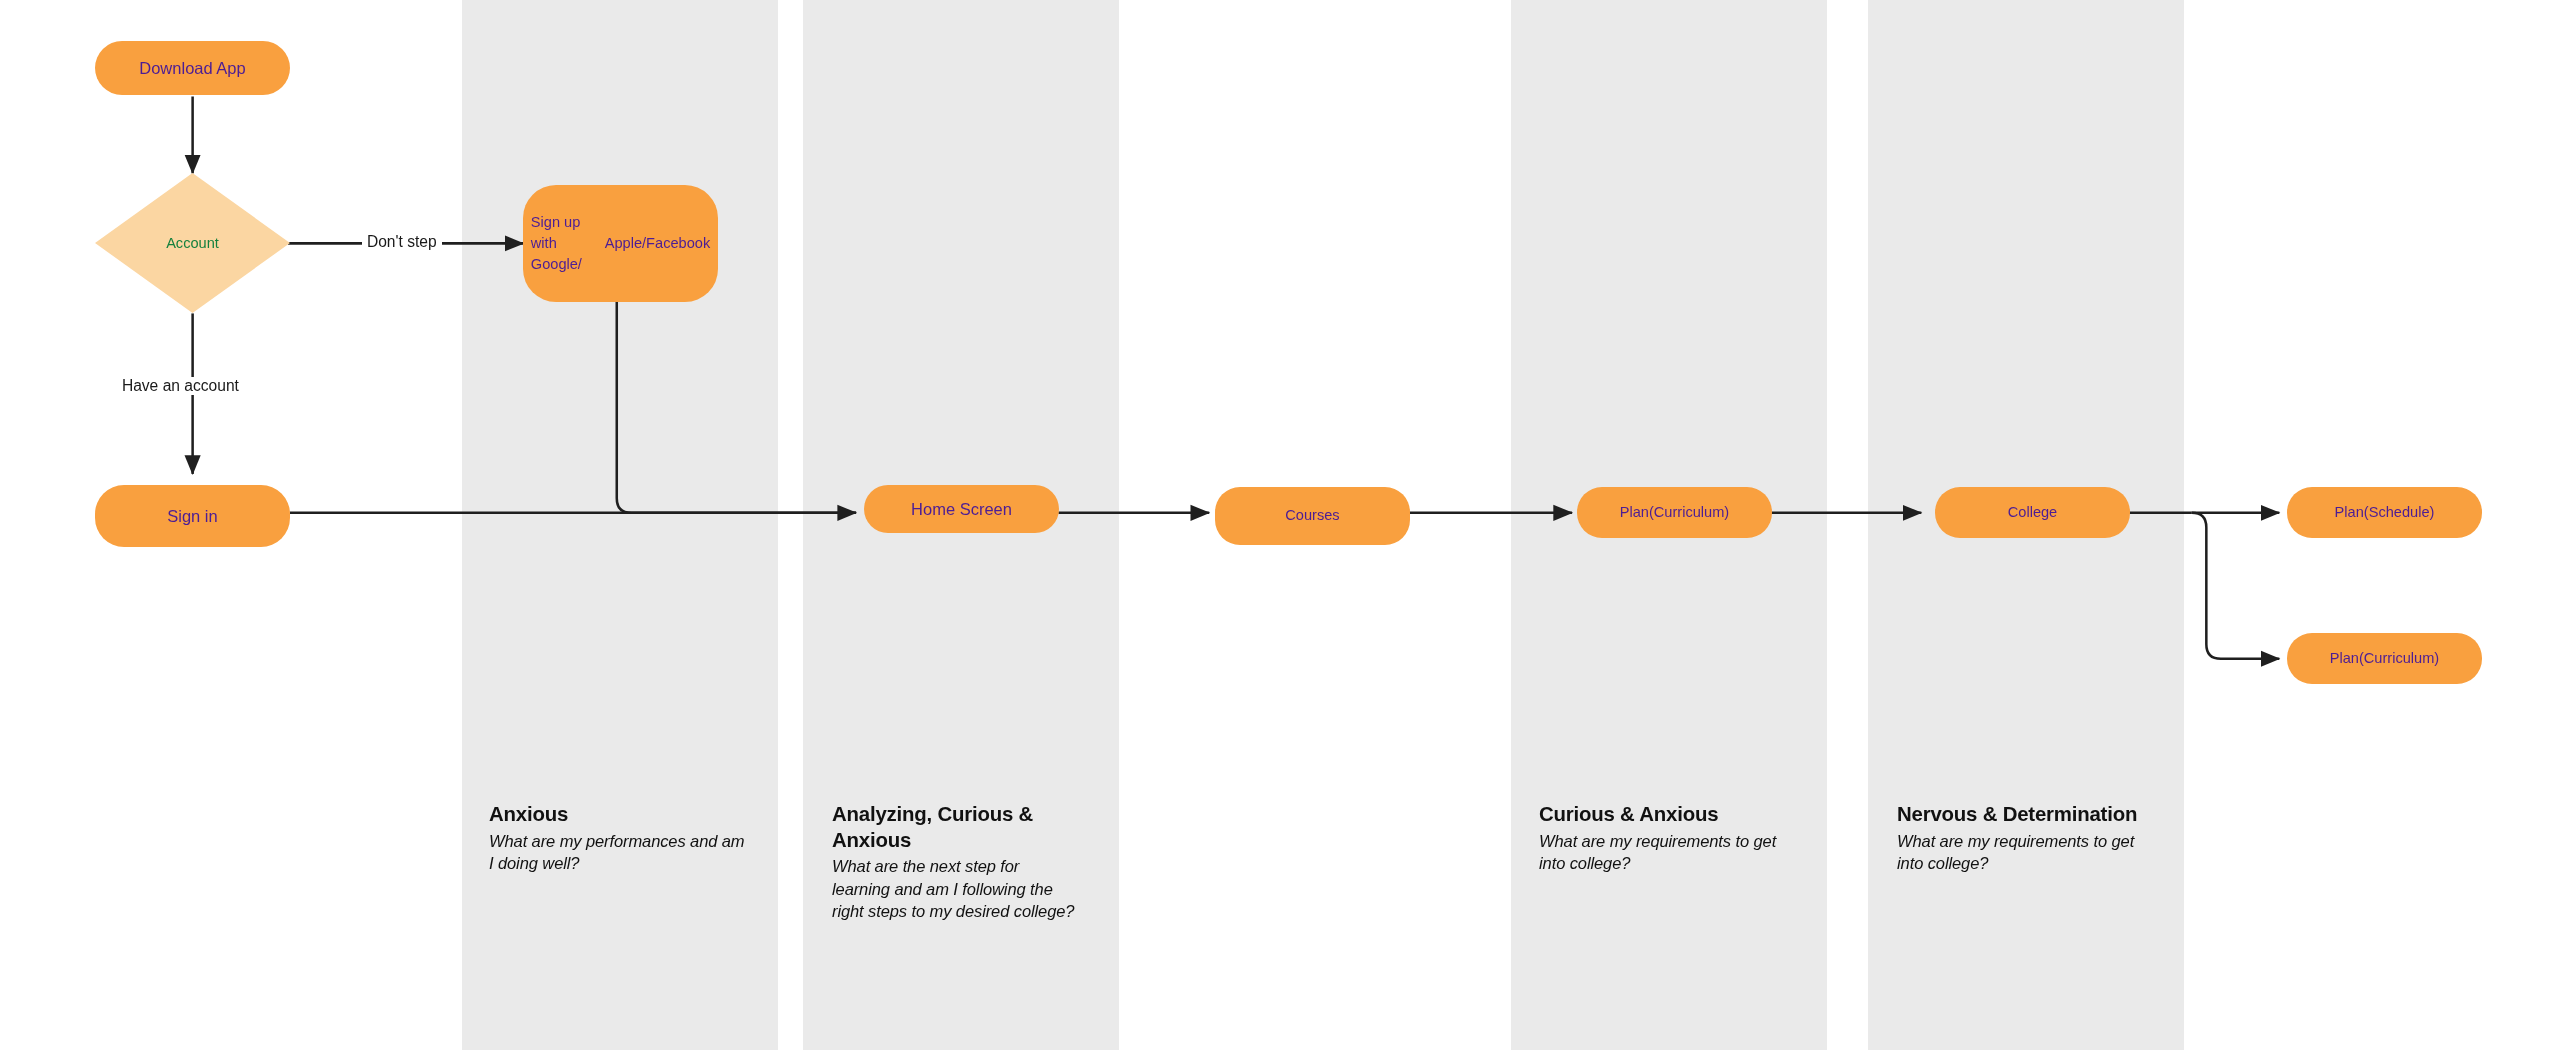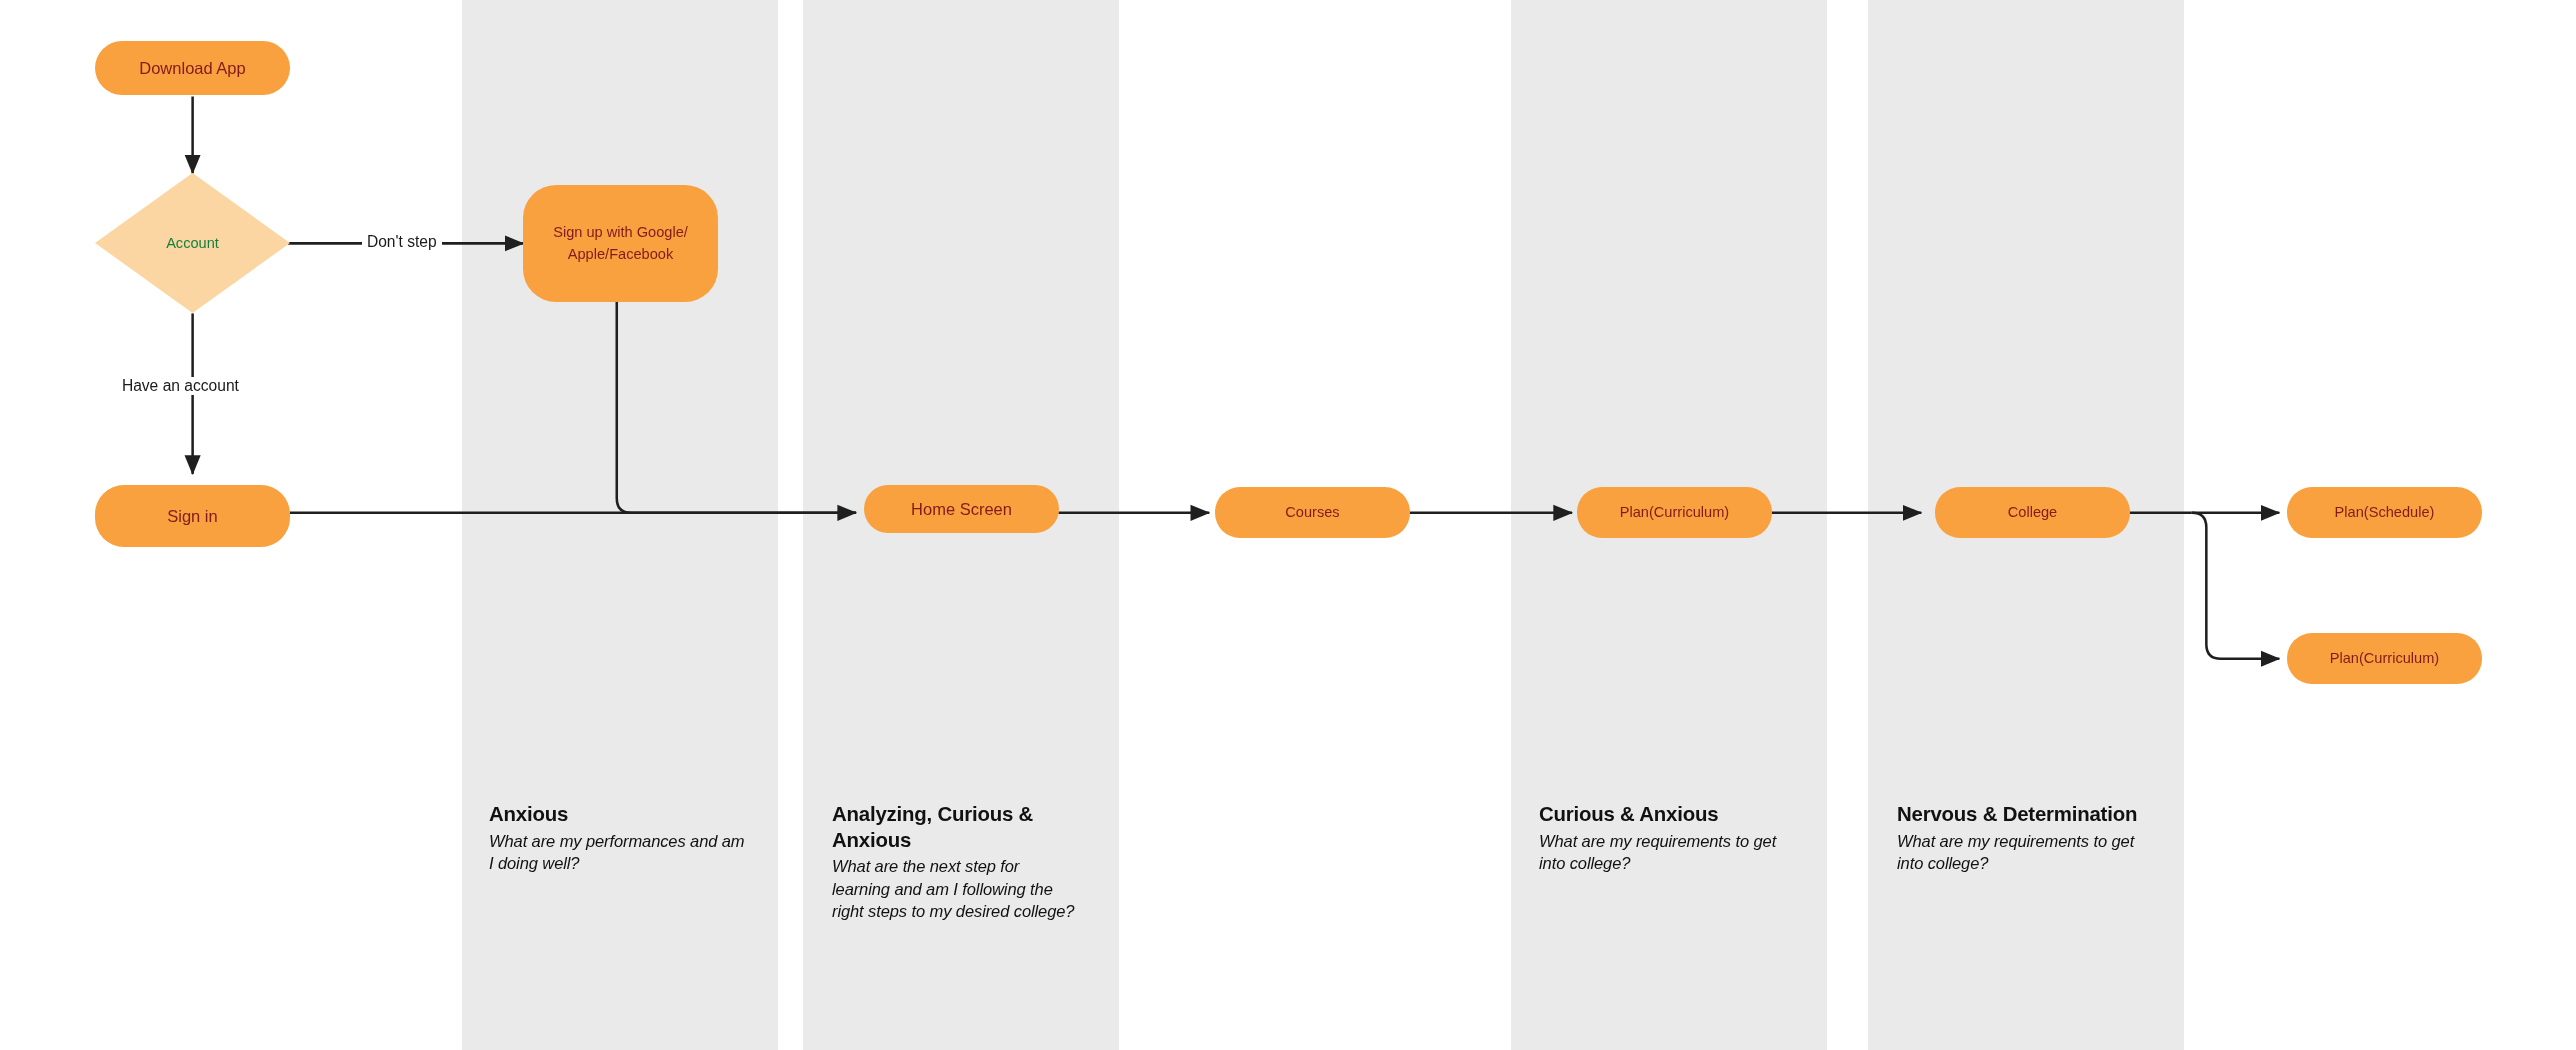--- a/index.html
+++ b/index.html
@@ -34,21 +34,21 @@
     top: 0;
     width: 2576px;
     height: 1051px;
     pointer-events: none;
   }
 
   
   .node {
     position: absolute;
     background: #F9A03F;
-    color: #7f1d1d;
+    color: #4c1d95;
     border-radius: 25px;
     display: flex;
     align-items: center;
     justify-content: center;
     font-size: 14.6px;
     line-height: 1.35;
     font-family: "Liberation Sans", sans-serif;
     box-sizing: border-box;
     padding: 3.9px 7.8px;
     cursor: pointer;
@@ -147,30 +147,30 @@
 
     <path d="M2253,527 L2343,527" stroke="#1f1f1f" stroke-width="2.6" fill="none" marker-end="url(#arrow)"></path>
 
     <path d="M2253,527 Q2268,527 2268,542 L2268,662 Q2268,677 2283,677 L2343,677" stroke="#1f1f1f" stroke-width="2.6" fill="none" marker-end="url(#arrow)"></path>
   </svg>
 
   <div class="node big" style="left:95px; top:41px; width:195px; height:54px;">Download App</div>
 
   <div class="diamond" style="left:95px; top:173px; width:195px; height:140px;">Account</div>
 
-  <div class="node tall" style="left:523px; top:185px; width:195px; height:117px; flex-direction:column;">
+  <div class="node tall" style="left:523px; top:185px; width:195px; height:117px; ">
     <span>Sign up with Google/</span>
     <span>Apple/Facebook</span>
   </div>
 
   <div class="node big" style="left:95px; top:485px; width:195px; height:62px;">Sign in</div>
 
   <div class="node big" style="left:864px; top:485px; width:195px; height:48px;">Home Screen</div>
 
-  <div class="node" style="left:1215px; top:487px; width:195px; height:51px;">Courses</div>
+  <div class="node" style="left:1215px; top:487px; width:195px; height:58px;">Courses</div>
 
   <div class="node" style="left:1577px; top:487px; width:195px; height:51px;">Plan(Curriculum)</div>
 
   <div class="node" style="left:1935px; top:487px; width:195px; height:51px;">College</div>
 
   <div class="node" style="left:2287px; top:487px; width:195px; height:51px;">Plan(Schedule)</div>
 
   <div class="node" style="left:2287px; top:633px; width:195px; height:51px;">Plan(Curriculum)</div>
 
   <div class="edge-label" style="left:362px; top:233px;">Don't step</div>

